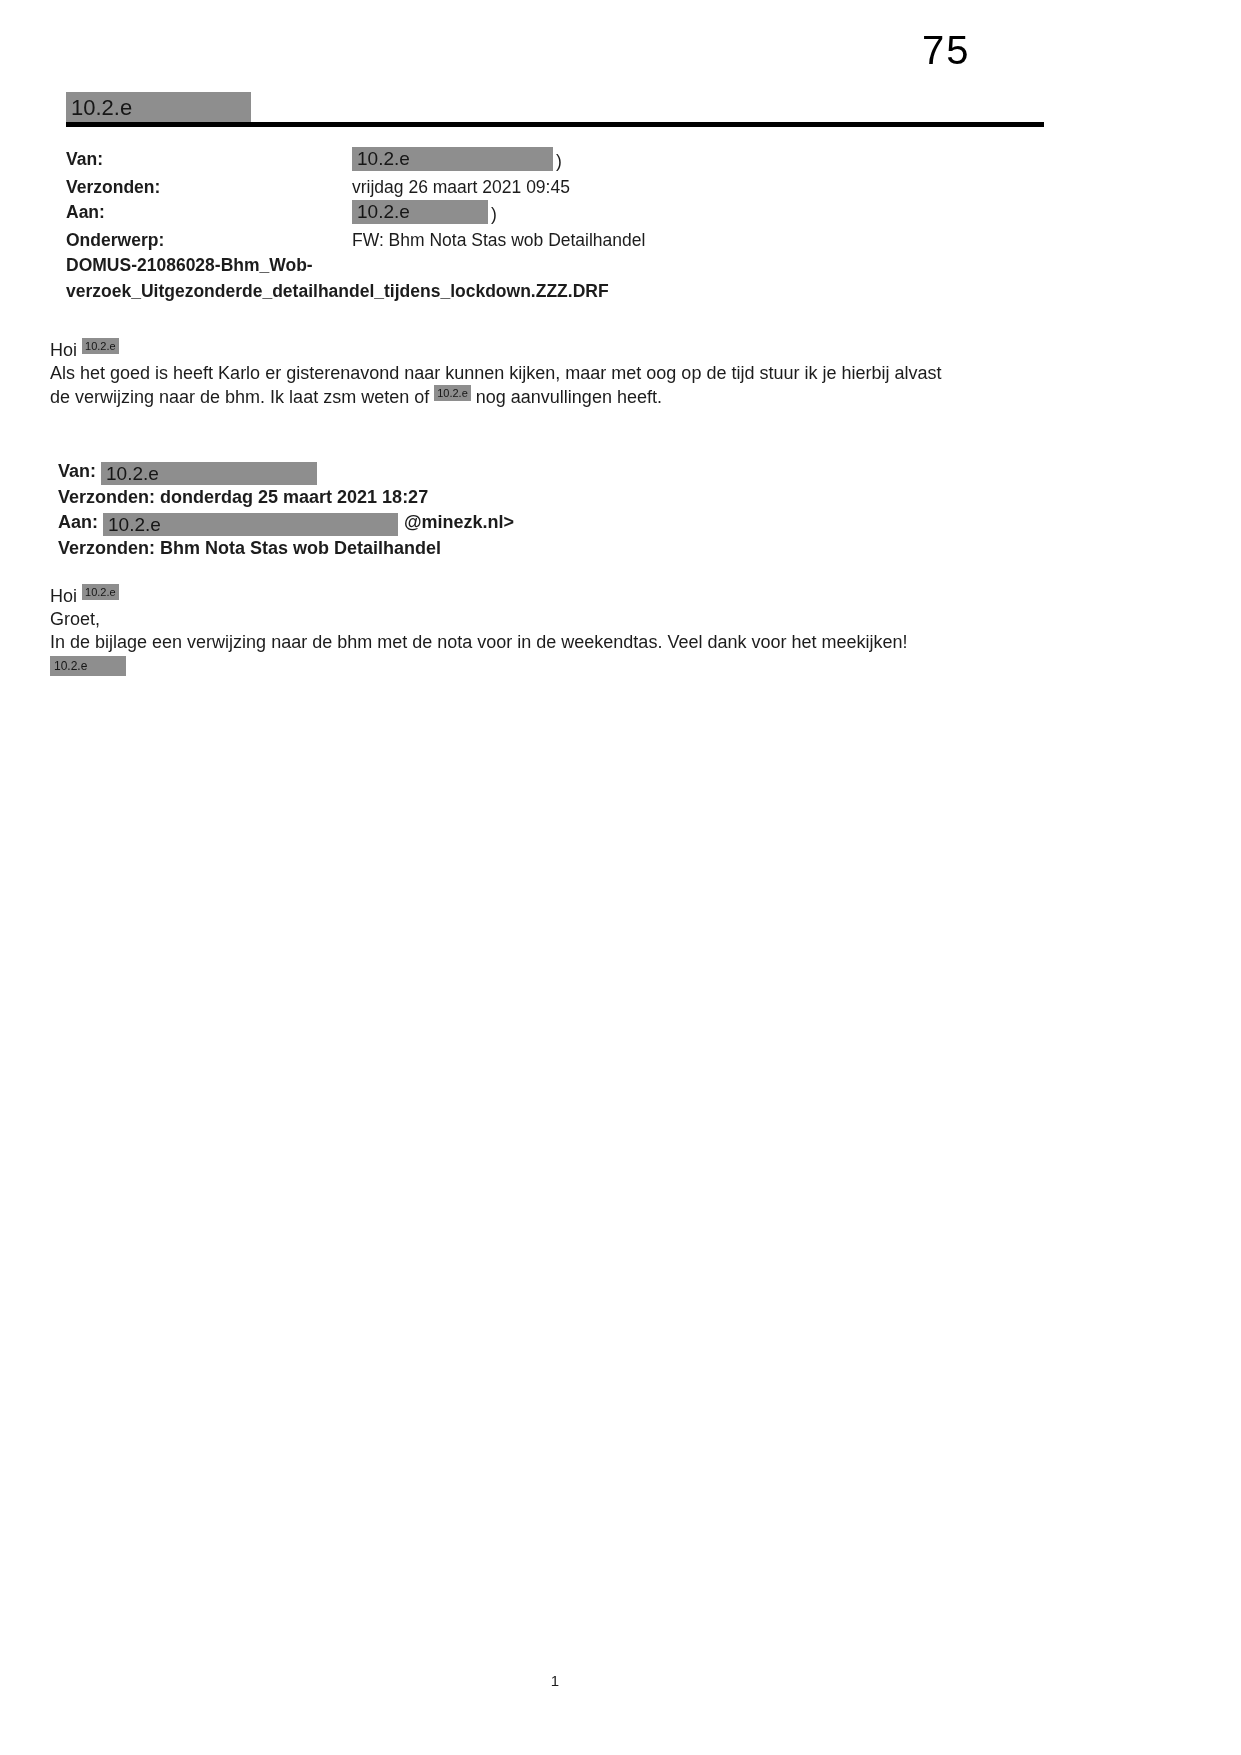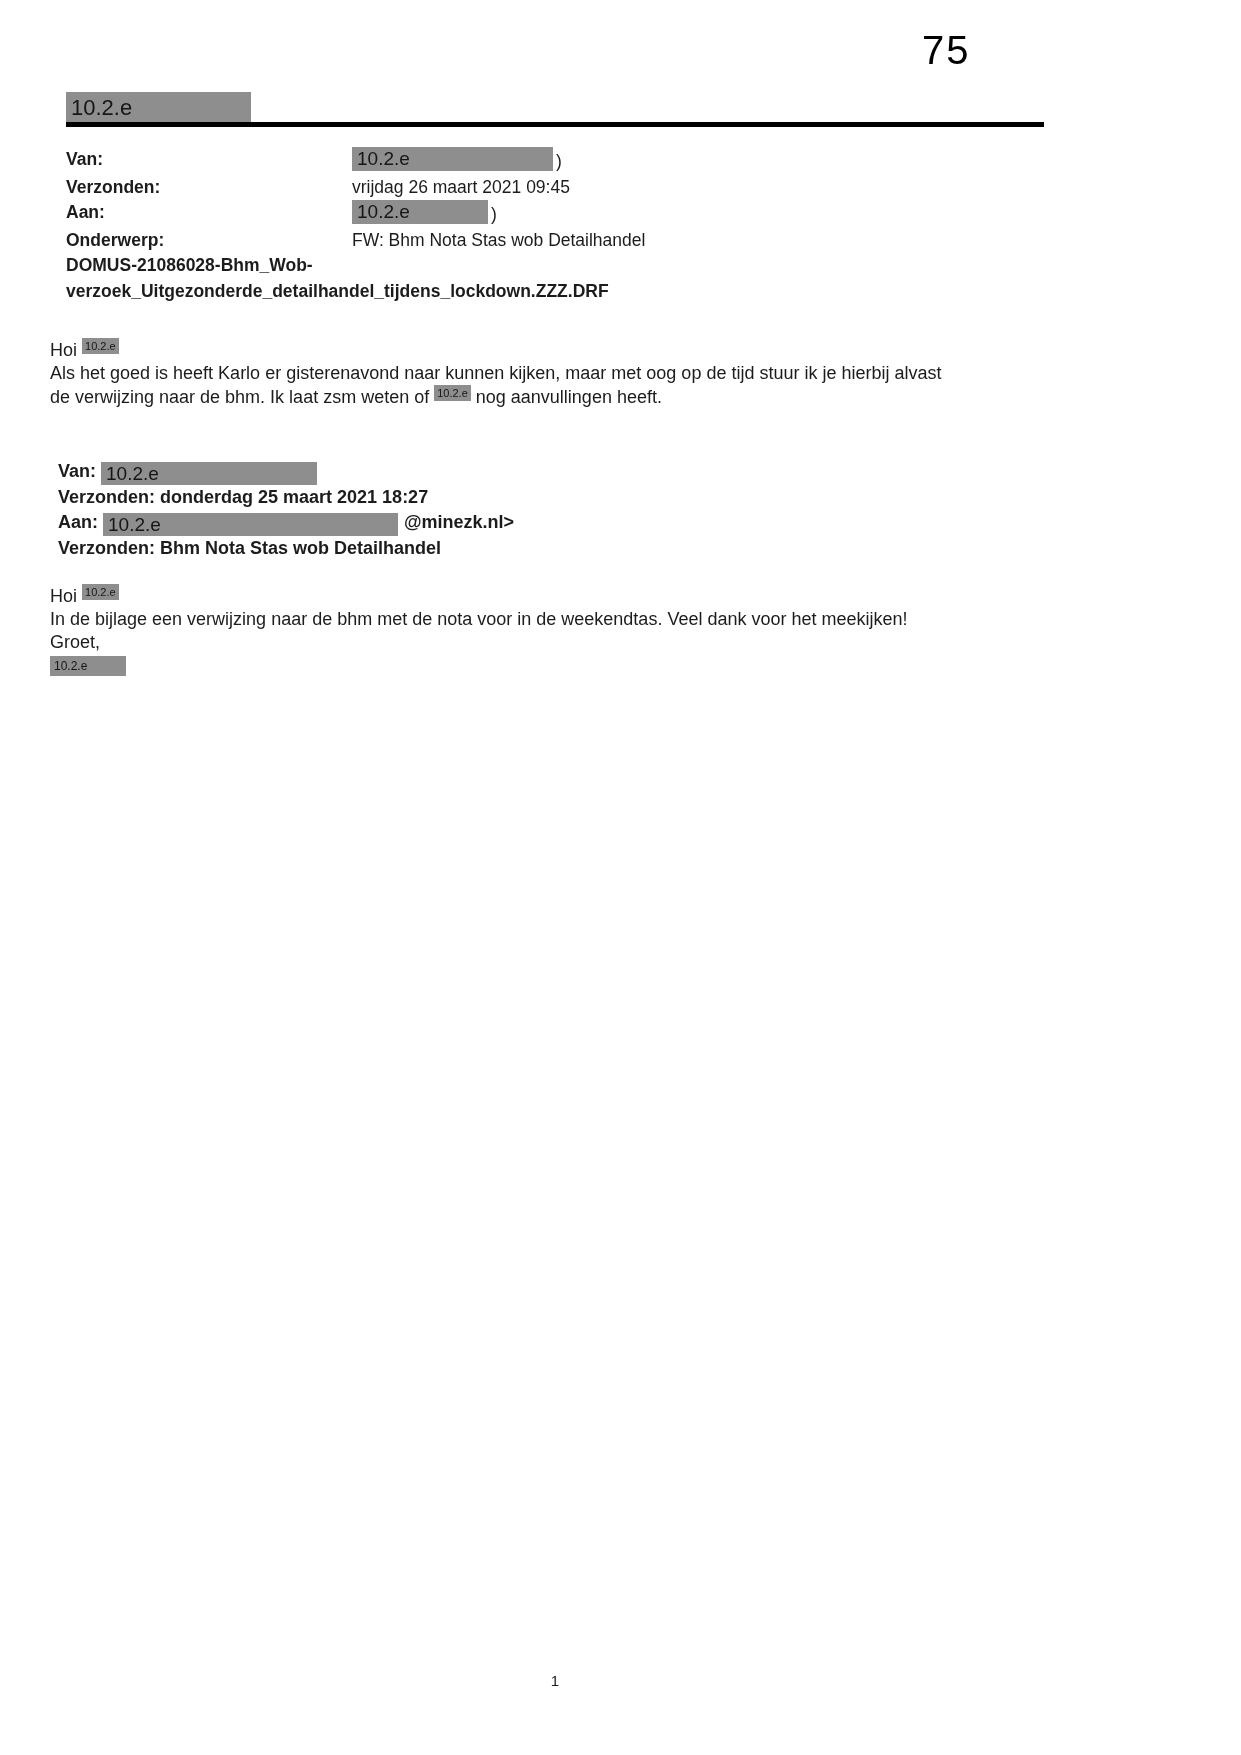--- a/index.html
+++ b/index.html
@@ -163,18 +163,18 @@
 
 <div class="email2-header">
   <div><span>Van:</span><span class="redact-box redact-e2van">10.2.e</span></div>
   <div>Verzonden: donderdag 25 maart 2021 18:27</div>
   <div><span>Aan:</span><span class="redact-box redact-e2aan">10.2.e</span><span>@minezk.nl&gt;</span></div>
   <div>Verzonden: Bhm Nota Stas wob Detailhandel</div>
 </div>
 
 <div class="body-text body2">
   <div><span>Hoi</span><span class="redact-box redact-sm">10.2.e</span></div>
+  <div>Groet,</div>
   <div>In de bijlage een verwijzing naar de bhm met de nota voor in de weekendtas. Veel dank voor het meekijken!</div>
-  <div>Groet,</div>
   <div><span class="redact-box redact-groet">10.2.e</span></div>
 </div>
 
 <div class="footer-page">1</div>
 
 </body></html>

